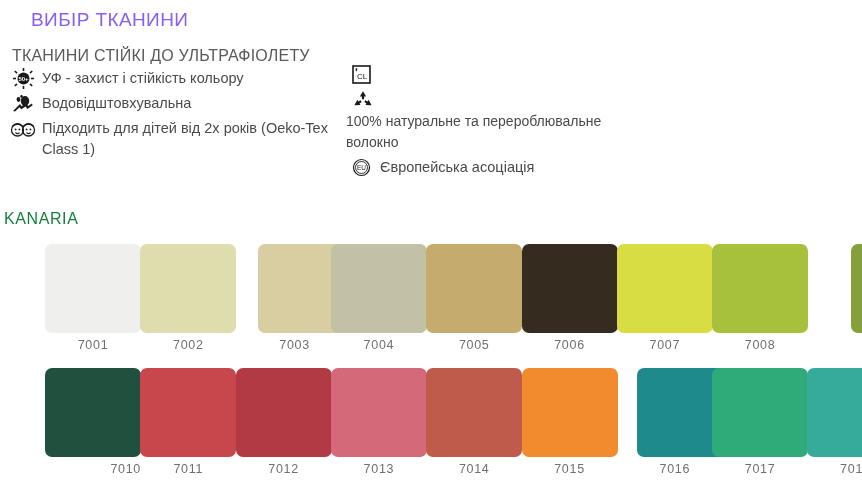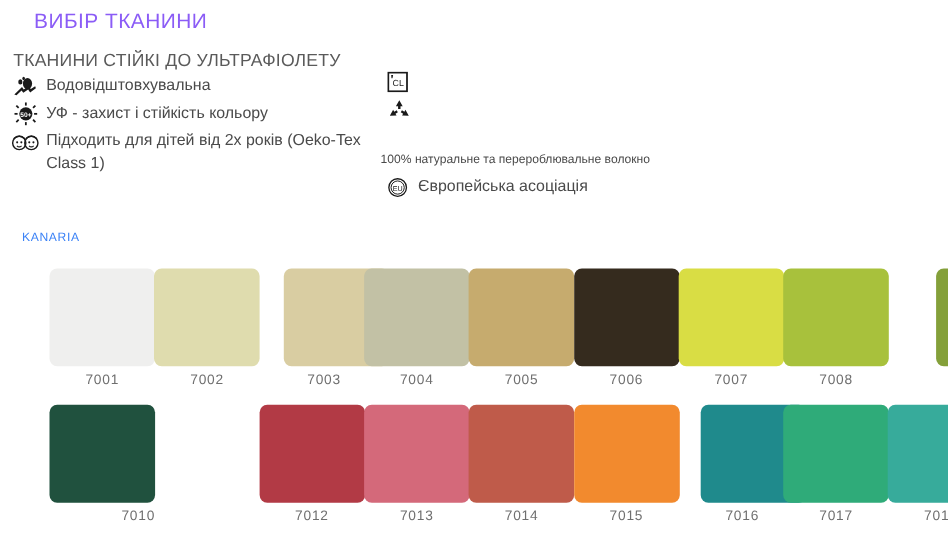--- a/index.html
+++ b/index.html
@@ -66,34 +66,33 @@
   }
   .feature-block {
     margin-bottom: 2px;
   }
   .feature-block .feature-icon-only {
     width: 30px; height: 22px;
     display: flex; align-items: center; justify-content: center;
     margin-left: 2px;
   }
   .feature-block .block-text {
-    font-size: 11px;
+    font-size: 14px;
     line-height: 21px;
     color: #4a4a4a;
     width: 300px;
-    margin-top: 24px;
   }
 
   
   .collection-name {
     position: absolute;
-    left: 20px; top: 210px;
-    font-size: 11px;
+    left: 4px; top: 210px;
+    font-size: 16px;
     letter-spacing: 0.6px;
-    color: #3b82f6;
+    color: #15803d;
   }
 
   
   .swatch-grid {
     position: absolute;
     left: 0px; top: 244px;
     width: 862px;
     margin-left: 41px;
   }
   .swatch-row {
@@ -119,34 +118,20 @@
   }
 </style>
 </head>
 <body>
 
 <div class="page-title">ВИБІР ТКАНИНИ</div>
 
 <div class="section-subtitle">ТКАНИНИ СТІЙКІ ДО УЛЬТРАФІОЛЕТУ</div>
 
 <div class="features-left">
-
-  <div class="feature-row">
-    <span class="feature-icon">
-      <svg width="22" height="19" viewBox="0 0 22 19" aria-hidden="true">
-        <g fill="#1a1a1a">
-          <ellipse cx="13" cy="7" rx="4.2" ry="5"></ellipse>
-          <ellipse cx="6.5" cy="5.5" rx="1.9" ry="2.4"></ellipse>
-          <ellipse cx="9.5" cy="2.3" rx="1.2" ry="1.6"></ellipse>
-          <path d="M1 17 L8 10 L9.6 12.3 L14 9 L16 12 L20 9.5 L20.6 11.2 L15.4 15 L13.6 12.4 L9.2 15.3 L7.6 13.2 L3 17.6 Z"></path>
-        </g>
-      </svg>
-    </span>
-    <span class="feature-text">Водовідштовхувальна</span>
-  </div>
 
   <div class="feature-row">
     <span class="feature-icon">
       <svg width="21" height="21" viewBox="0 0 21 21" aria-hidden="true">
         <g fill="#1a1a1a">
           <circle cx="10.5" cy="10.5" r="6"></circle>
           <rect x="9.7" y="0" width="1.6" height="3"></rect>
           <rect x="9.7" y="18" width="1.6" height="3"></rect>
           <rect x="0" y="9.7" width="3" height="1.6"></rect>
           <rect x="18" y="9.7" width="3" height="1.6"></rect>
@@ -156,20 +141,34 @@
           <rect x="17.3" y="2.6" width="1.6" height="3" transform="rotate(45 18.1 4.1)"></rect>
         </g>
         <text x="10.5" y="13" font-family="'Liberation Sans', sans-serif" font-size="6" fill="#ffffff" text-anchor="middle" font-weight="bold">50+</text>
       </svg>
     </span>
     <span class="feature-text">УФ - захист і стійкість кольору</span>
   </div>
 
   <div class="feature-row">
     <span class="feature-icon">
+      <svg width="22" height="19" viewBox="0 0 22 19" aria-hidden="true">
+        <g fill="#1a1a1a">
+          <ellipse cx="13" cy="7" rx="4.2" ry="5"></ellipse>
+          <ellipse cx="6.5" cy="5.5" rx="1.9" ry="2.4"></ellipse>
+          <ellipse cx="9.5" cy="2.3" rx="1.2" ry="1.6"></ellipse>
+          <path d="M1 17 L8 10 L9.6 12.3 L14 9 L16 12 L20 9.5 L20.6 11.2 L15.4 15 L13.6 12.4 L9.2 15.3 L7.6 13.2 L3 17.6 Z"></path>
+        </g>
+      </svg>
+    </span>
+    <span class="feature-text">Водовідштовхувальна</span>
+  </div>
+
+  <div class="feature-row">
+    <span class="feature-icon">
       <svg width="26" height="18" viewBox="0 0 26 18" aria-hidden="true">
         <g fill="none" stroke="#1a1a1a" stroke-width="1.3">
           <circle cx="7.5" cy="10" r="6"></circle>
           <circle cx="18.5" cy="10" r="6"></circle>
           <path d="M2.4 6.2 Q7.5 1.2 12.6 6.2"></path>
           <path d="M13.4 6.2 Q18.5 1.2 23.6 6.2"></path>
         </g>
         <g fill="#1a1a1a">
           <circle cx="5.6" cy="9.4" r="0.95"></circle>
           <circle cx="9.4" cy="9.4" r="0.95"></circle>
@@ -265,20 +264,24 @@
       <div class="swatch-cell" style="left: 766.4px; top: 0px; padding-left: 44px;">
         <div class="swatch-chip" style="background: rgb(132, 160, 58);"></div>
         <span class="swatch-label">7009</span>
       </div>
     </div>
     <div class="swatch-row">
       <div class="swatch-cell" style="left: 4px; top: 0px; text-align: right;">
         <div class="swatch-chip" style="background: rgb(32, 81, 62);"></div>
         <span class="swatch-label">7010</span>
       </div>
+      <div class="swatch-cell" style="left: 99.3px; top: 0px;">
+        <div class="swatch-chip" style="background: rgb(200, 71, 76);"></div>
+        <span class="swatch-label">7011</span>
+      </div>
       <div class="swatch-cell" style="left: 194.6px; top: 0px;">
         <div class="swatch-chip" style="background: rgb(178, 58, 69);"></div>
         <span class="swatch-label">7012</span>
       </div>
       <div class="swatch-cell" style="left: 289.9px; top: 0px;">
         <div class="swatch-chip" style="background: rgb(212, 105, 122);"></div>
         <span class="swatch-label">7013</span>
       </div>
       <div class="swatch-cell" style="left: 385.2px; top: 0px;">
         <div class="swatch-chip" style="background: rgb(191, 91, 74);"></div>

